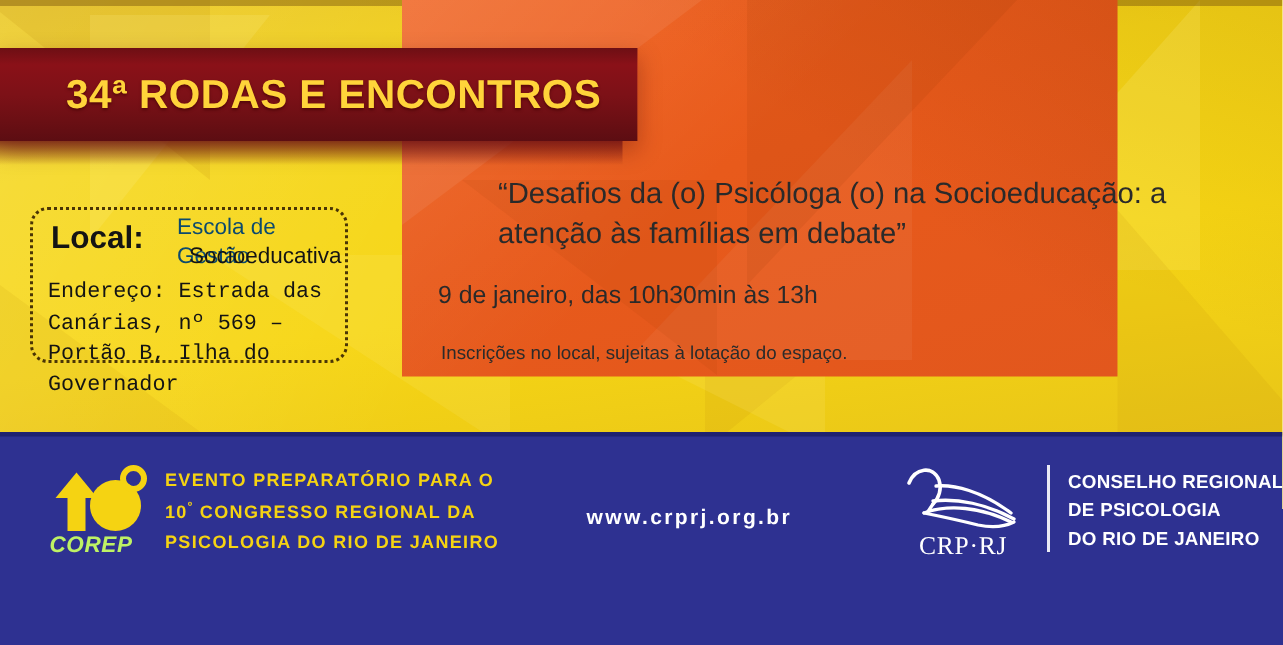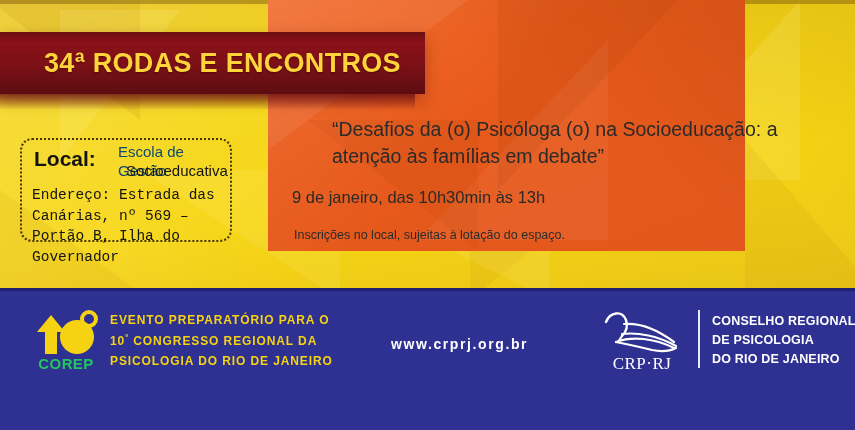--- a/index.html
+++ b/index.html
@@ -103,22 +103,22 @@
   
   .footer{
     position:absolute;left:0;top:288px;width:855px;height:142px;
     background:#2e3191;
   }
   .footer-top-edge{position:absolute;left:0;top:0;width:855px;height:3px;background:#1f2170;}
 
   
   .corep{position:absolute;left:33px;top:22px;width:66px;height:62px;}
   .corep-word{
-    position:absolute;left:0;bottom:0;width:66px;text-align:center;
-    font-size:15px;font-weight:bold;color:#22c55e;letter-spacing:.4px;
+    position:absolute;left:0;bottom:0;width:66px;
+    font-size:15px;font-weight:bold;color:#bef264;letter-spacing:.4px;font-style:italic;
   }
 
   
   .prep{
     position:absolute;left:110px;top:22px;width:250px;
     color:#f5d312;font-size:12px;font-weight:bold;
     letter-spacing:.9px;line-height:1.72;text-transform:uppercase;
   }
   .prep sup{font-size:8px;}
 

